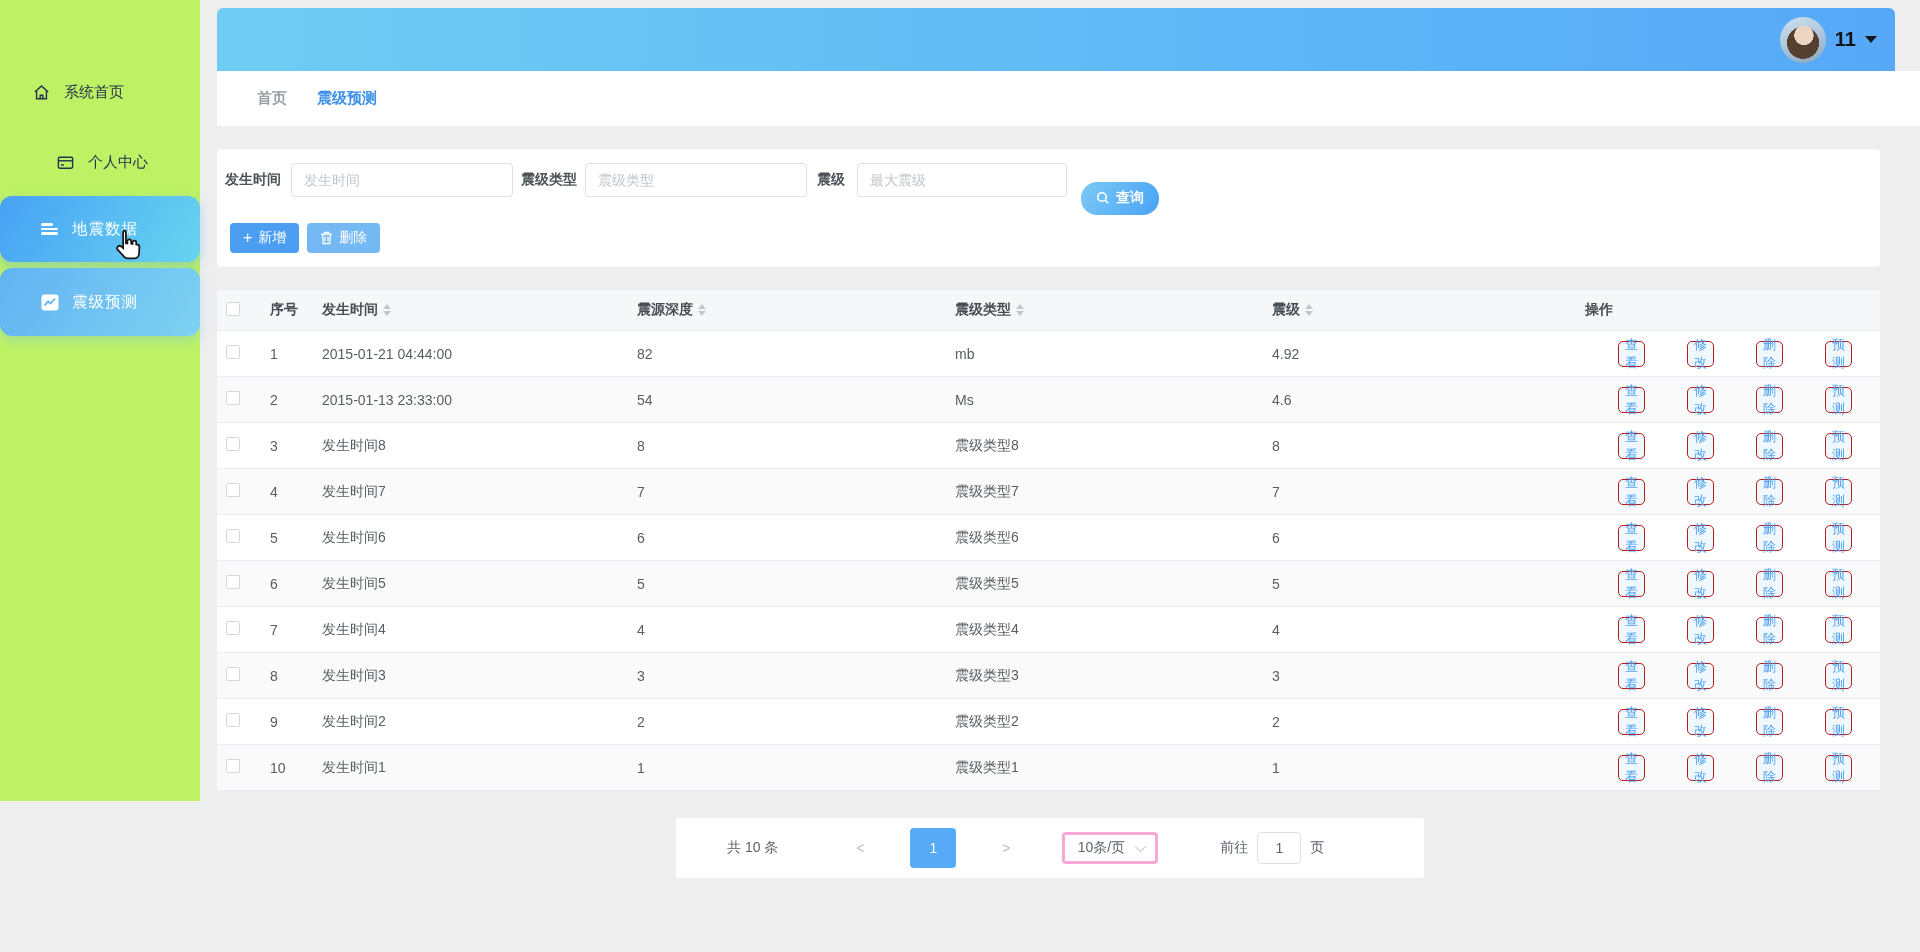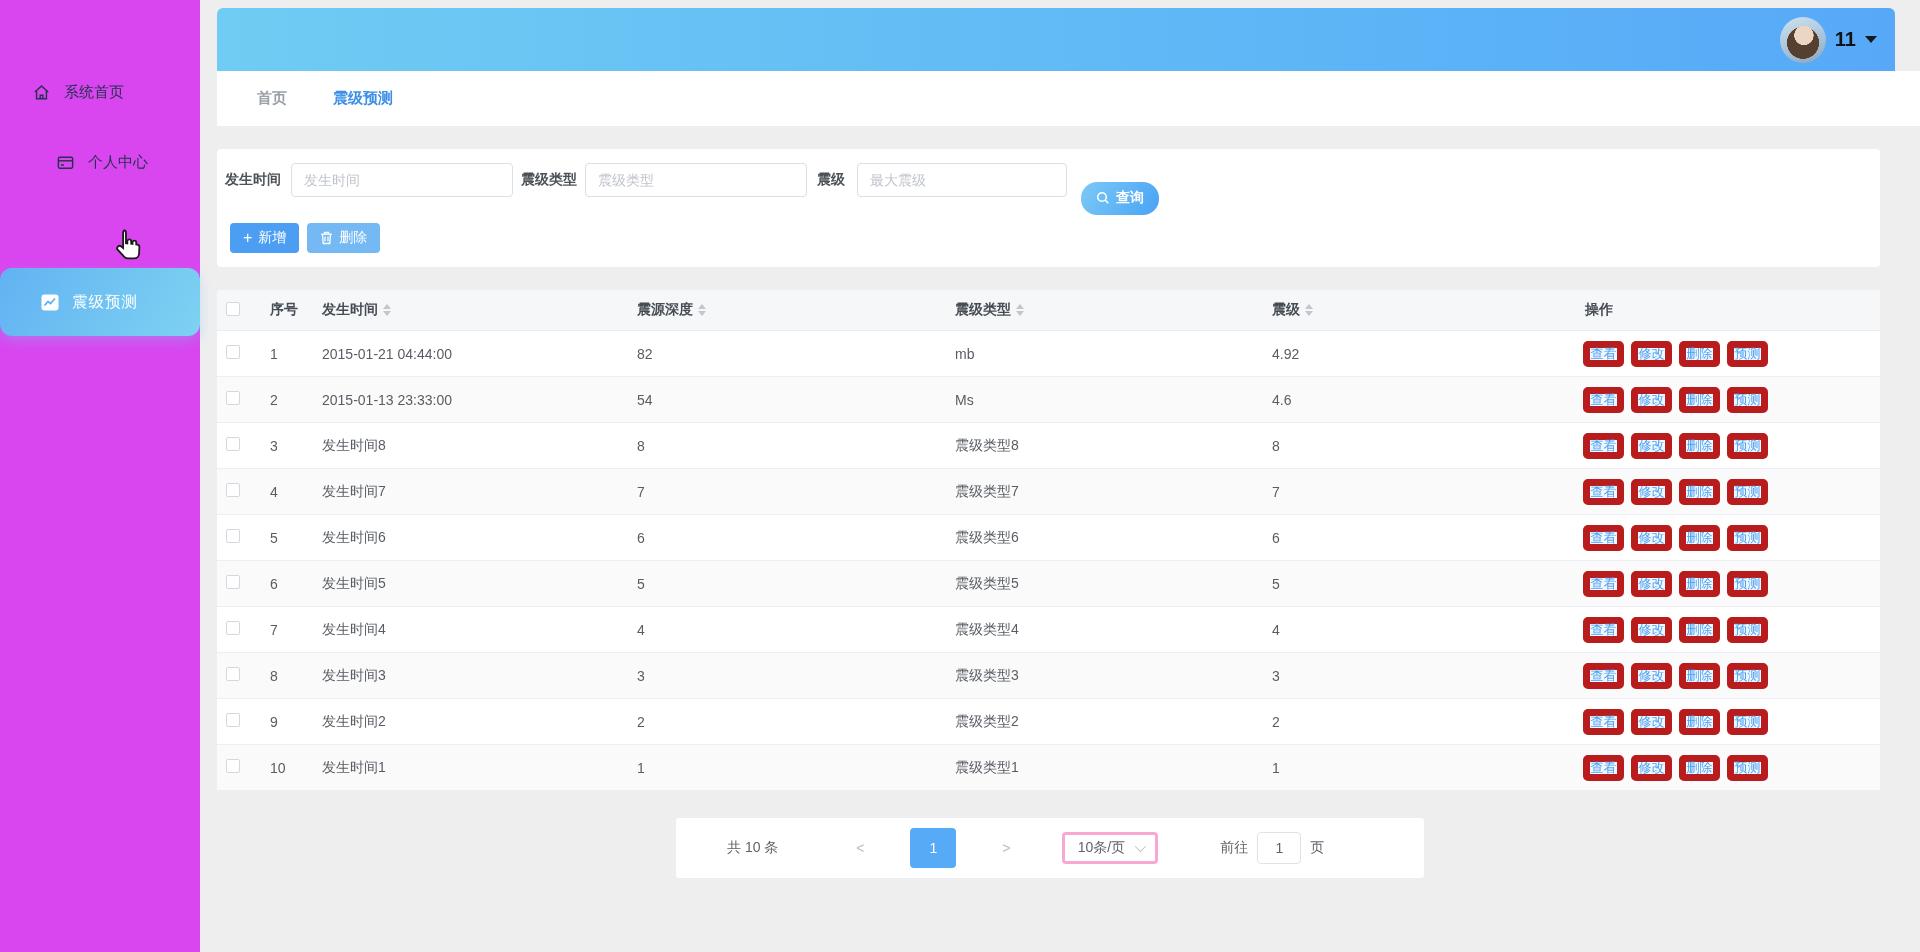--- a/index.html
+++ b/index.html
@@ -2,21 +2,21 @@
 <html><head>
 <meta charset="utf-8">
 <style>
   * { margin:0; padding:0; box-sizing:border-box; }
   html,body { width:1920px; height:952px; overflow:hidden; }
   body {
     font-family:"Liberation Sans","DejaVu Sans",sans-serif;
     background:#eeeeef; position:relative; color:#333;
   }
   
-  .sidebar { position:absolute; left:0; top:0; width:200px; height:952px; background:#d946ef; z-index:2; }
+  .sidebar { position:absolute; left:0; top:0; width:200px; height:801px; background:#bef264; z-index:2; }
   .side-item { position:absolute; left:0; width:200px; display:flex; align-items:center; gap:13px;
     padding-left:32px; color:#24324f; font-size:15px; cursor:pointer; }
   .side-item .s-ico { width:19px; height:19px; flex:0 0 19px; display:flex; align-items:center; justify-content:center; }
   .side-item.pill { padding-left:40px; color:#fff; font-size:15.5px; letter-spacing:1px;
     border-radius:12px; }
   .pill-1 { top:196px; height:66px; background:linear-gradient(120deg,#47a1f5 0%,#5ec5f1 70%,#67d4ef 100%);
     box-shadow:0 5px 12px rgba(95,170,240,.40); }
   .pill-2 { top:268px; height:68px; background:linear-gradient(120deg,#62b2f3 0%,#7ed2f1 100%);
     box-shadow:0 5px 12px rgba(120,190,240,.35); }
   .item-1 { top:68px; height:48px; }
@@ -35,21 +35,21 @@
     background:
       radial-gradient(circle at 52% 40%, #ecd6c3 0 26%, rgba(0,0,0,0) 27%),
       radial-gradient(circle at 50% 56%, #55402f 0 46%, rgba(0,0,0,0) 47%),
       linear-gradient(160deg,#cfe2f0 0%,#a9c4da 55%,#8aa7c0 100%);
   }
   .user-name { font-size:20px; color:#101317; font-weight:600; }
   .user-caret { width:0; height:0; border-left:6px solid transparent; border-right:6px solid transparent;
     border-top:7px solid #15181d; }
   
   .tabbar { position:absolute; left:217px; top:71px; width:1703px; height:55px; background:#fff;
-    display:flex; align-items:center; gap:46px; padding-left:40px; }
+    display:flex; align-items:center; gap:30px; padding-left:40px; }
   .tab { font-size:15px; color:#9aa0a6; cursor:pointer; font-weight:600; }
   .tab.active { color:#3b8fe6; }
   
   .search-card { position:absolute; left:217px; top:149px; width:1663px; height:118px; background:#fff; border-radius:4px; }
   .filter-row { position:absolute; top:14px; left:8px; height:34px; display:flex; align-items:center; }
   .f-label { font-size:14px; font-weight:700; color:#4c5258; white-space:nowrap; }
   .f-input { height:34px; border:1px solid #dcdfe6; border-radius:4px; padding:0 12px; font-size:14px;
     color:#606266; outline:none; font-family:inherit; }
   .f-input::placeholder { color:#c0c4cc; }
   .in-time { width:222px; margin-left:10px; }
@@ -76,22 +76,22 @@
   .checkbox { width:14px; height:14px; border:1px solid #d4d7dd; border-radius:2px; background:#fff;
     display:inline-block; cursor:pointer; }
   .head-flex { display:flex; align-items:center; gap:5px; }
   .sorter { display:inline-flex; flex-direction:column; gap:2px; cursor:pointer; }
   .sorter i { width:0; height:0; border-left:4.5px solid transparent; border-right:4.5px solid transparent; display:block; }
   .sorter .up { border-bottom:5px solid #c3c7cd; }
   .sorter .dn { border-top:5px solid #c3c7cd; }
   .t-row { height:46px; border-bottom:1px solid #ebeef5; font-size:14px; color:#585d64; background:#fff; }
   .t-row:nth-child(even) { background:#fafafa; }
   .row-actions { display:flex; gap:7px; padding-left:7px; }
-  .act-btn { width:41px; height:26px; border:7px solid #b91c1c; border-radius:5px; background:#f0f8ff;
-    color:#4b9ff1; font-size:13px; cursor:pointer; font-family:inherit; display:flex; align-items:center; justify-content:center; }
+  .act-btn { width:27px; height:26px; border:1px solid #b91c1c; border-radius:5px; background:#f0f8ff;
+    color:#4b9ff1; font-size:13px; cursor:pointer; font-family:inherit; display:flex; align-items:center; justify-content:center;margin-left:35px; }
   
   .pagination { position:absolute; left:676px; top:818px; width:748px; height:60px; background:#fff; border-radius:3px;
     display:flex; align-items:center; padding-left:51px; font-size:14px; color:#5e646b; }
   .pg-total { margin-right:70px; }
   .pg-arrow { width:24px; text-align:center; color:#b7bcc2; font-size:14px; cursor:pointer; background:none; border:none; font-family:inherit; }
   .pg-prev { margin-right:38px; }
   .pg-page { width:46px; height:40px; border-radius:4px; background:#57aaf6; color:#fff; border:none;
     font-size:14px; cursor:pointer; margin-right:38px; font-family:inherit; }
   .pg-next { margin-right:44px; }
   .pg-select { width:96px; height:32px; border:3px solid #f9a8d4; border-radius:4px; display:flex; align-items:center;
@@ -120,20 +120,30 @@
   </div>
   <div class="side-item item-2">
     <span class="s-ico">
       <svg width="19" height="19" viewBox="0 0 20 20" fill="none" stroke="#24324f" stroke-width="1.5">
         <rect x="2.5" y="4.5" width="15" height="11.5" rx="1.5"></rect>
           <path d="M2.5 8.2 H17.5"></path>
           <path d="M5.2 12.6 H8.4"></path>
       </svg>
     </span>
     <span>个人中心</span>
+  </div>
+  <div class="side-item pill pill-1">
+    <span class="s-ico list-ico">
+        <i style="display:block">
+          <span></span>
+          <span></span>
+          <span></span>
+        </i>
+      </span>
+    <span>地震数据</span>
   </div>
   <div class="side-item pill pill-2">
     <span class="s-ico">
       <svg width="18" height="17" viewBox="0 0 18 17">
         <rect x="0.5" y="0.5" width="17" height="16" rx="3" fill="#ffffff"></rect>
         <polyline points="3.5,11.5 7,7.5 9.5,9.5 14,4.5" fill="none" stroke="#5bb4f2" stroke-width="1.8"></polyline>
       </svg>
     </span>
     <span>震级预测</span>
   </div>

